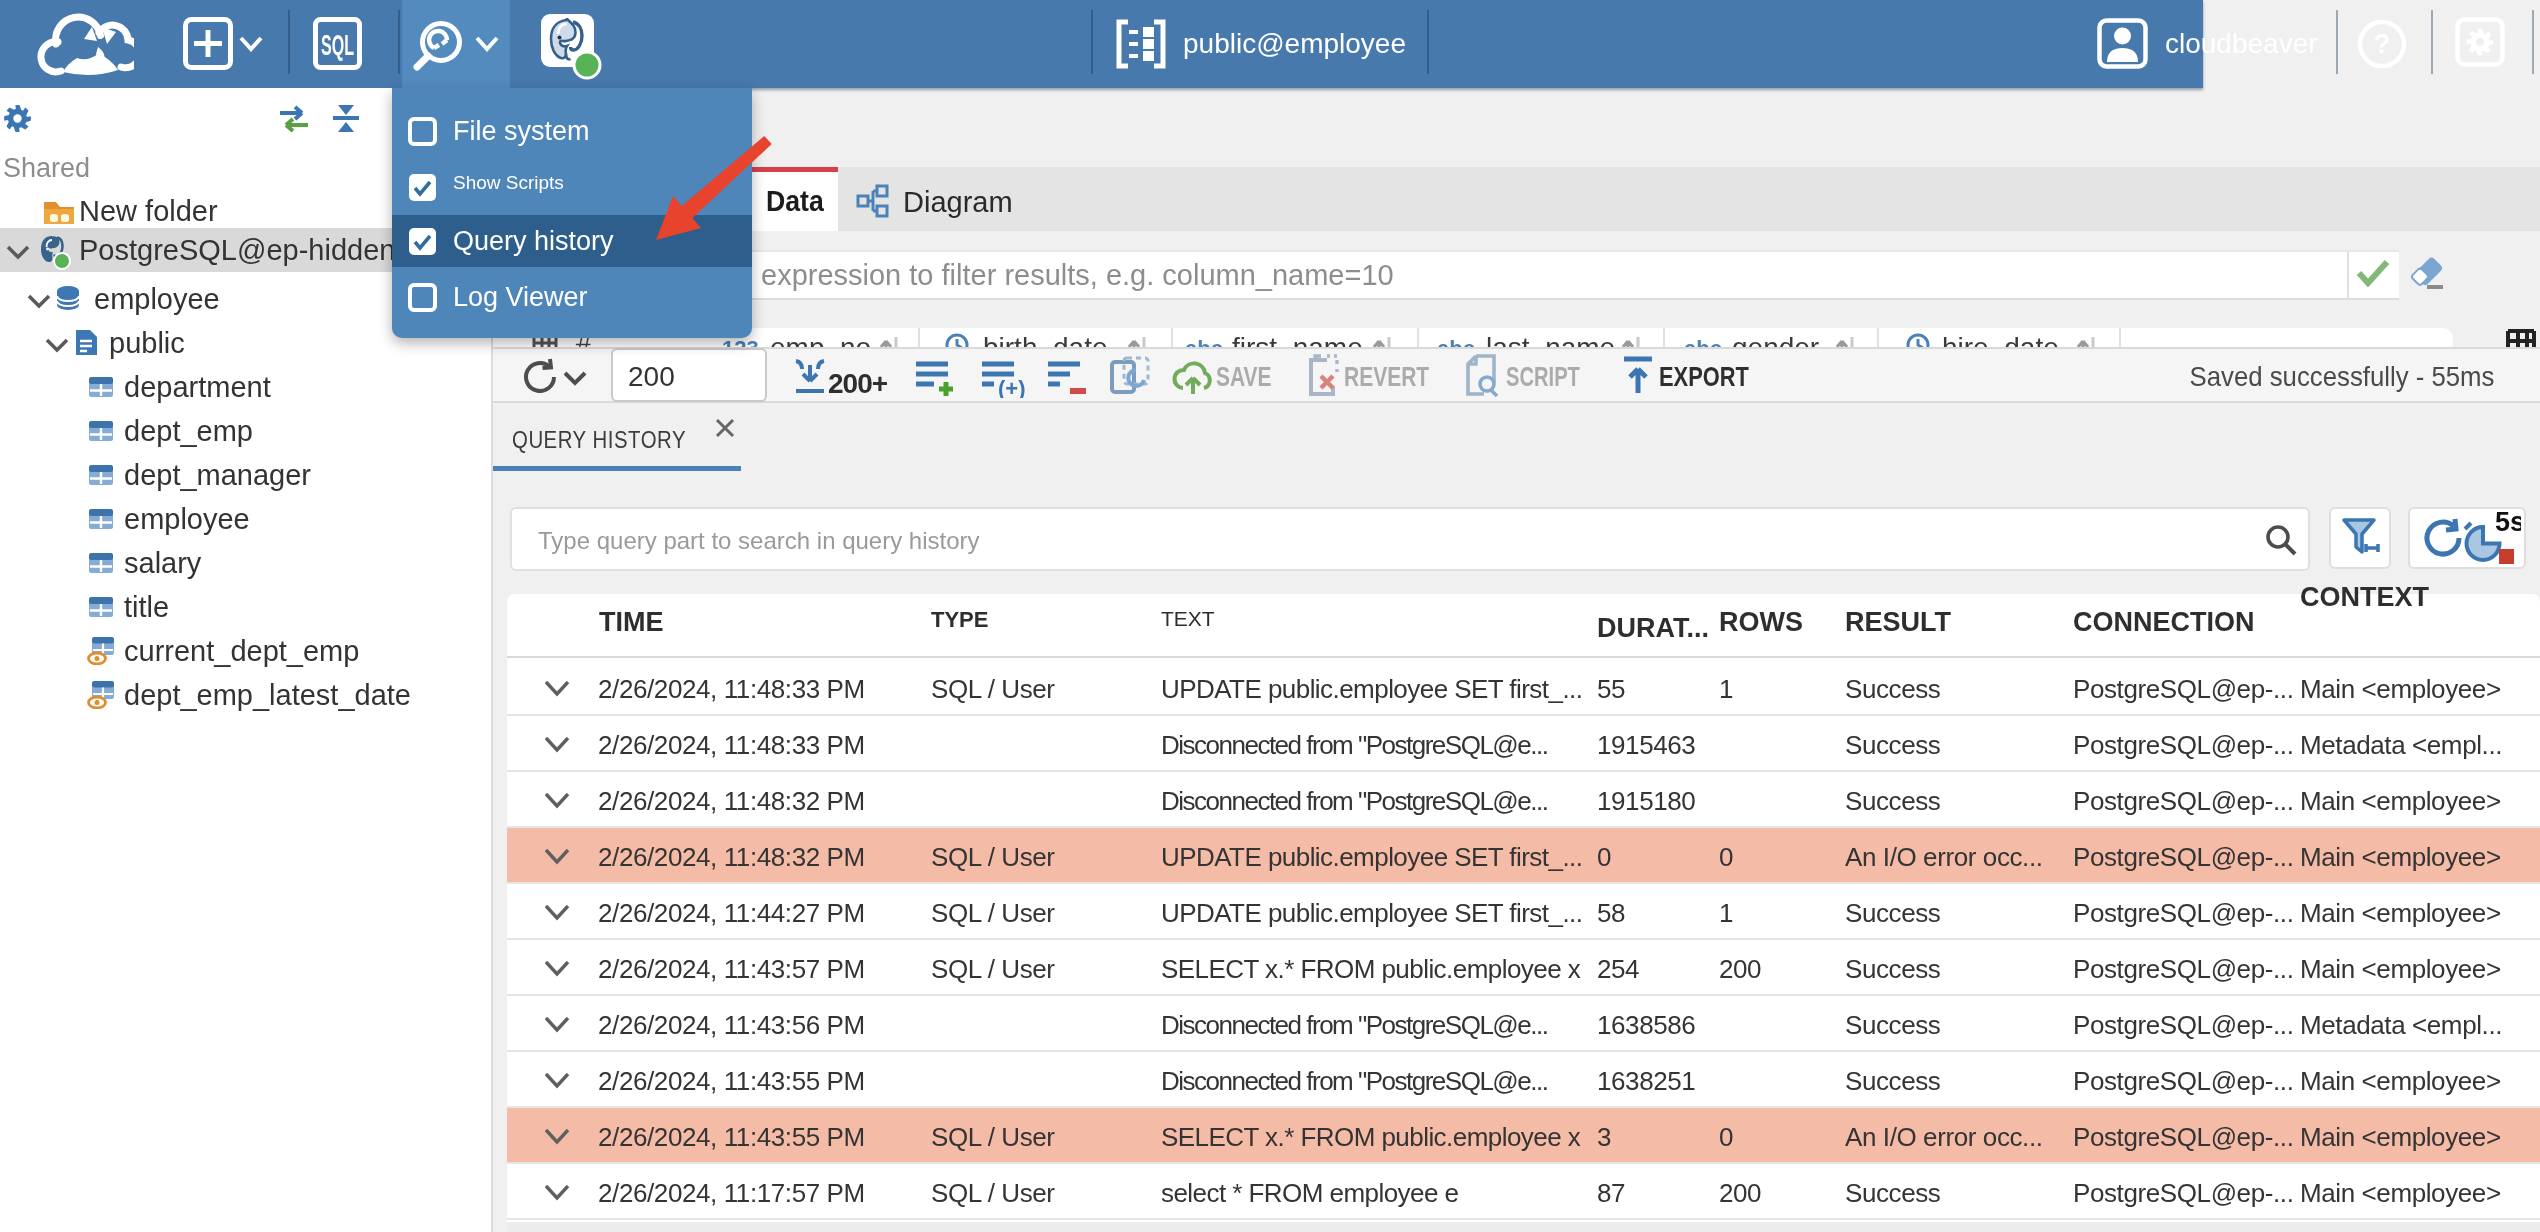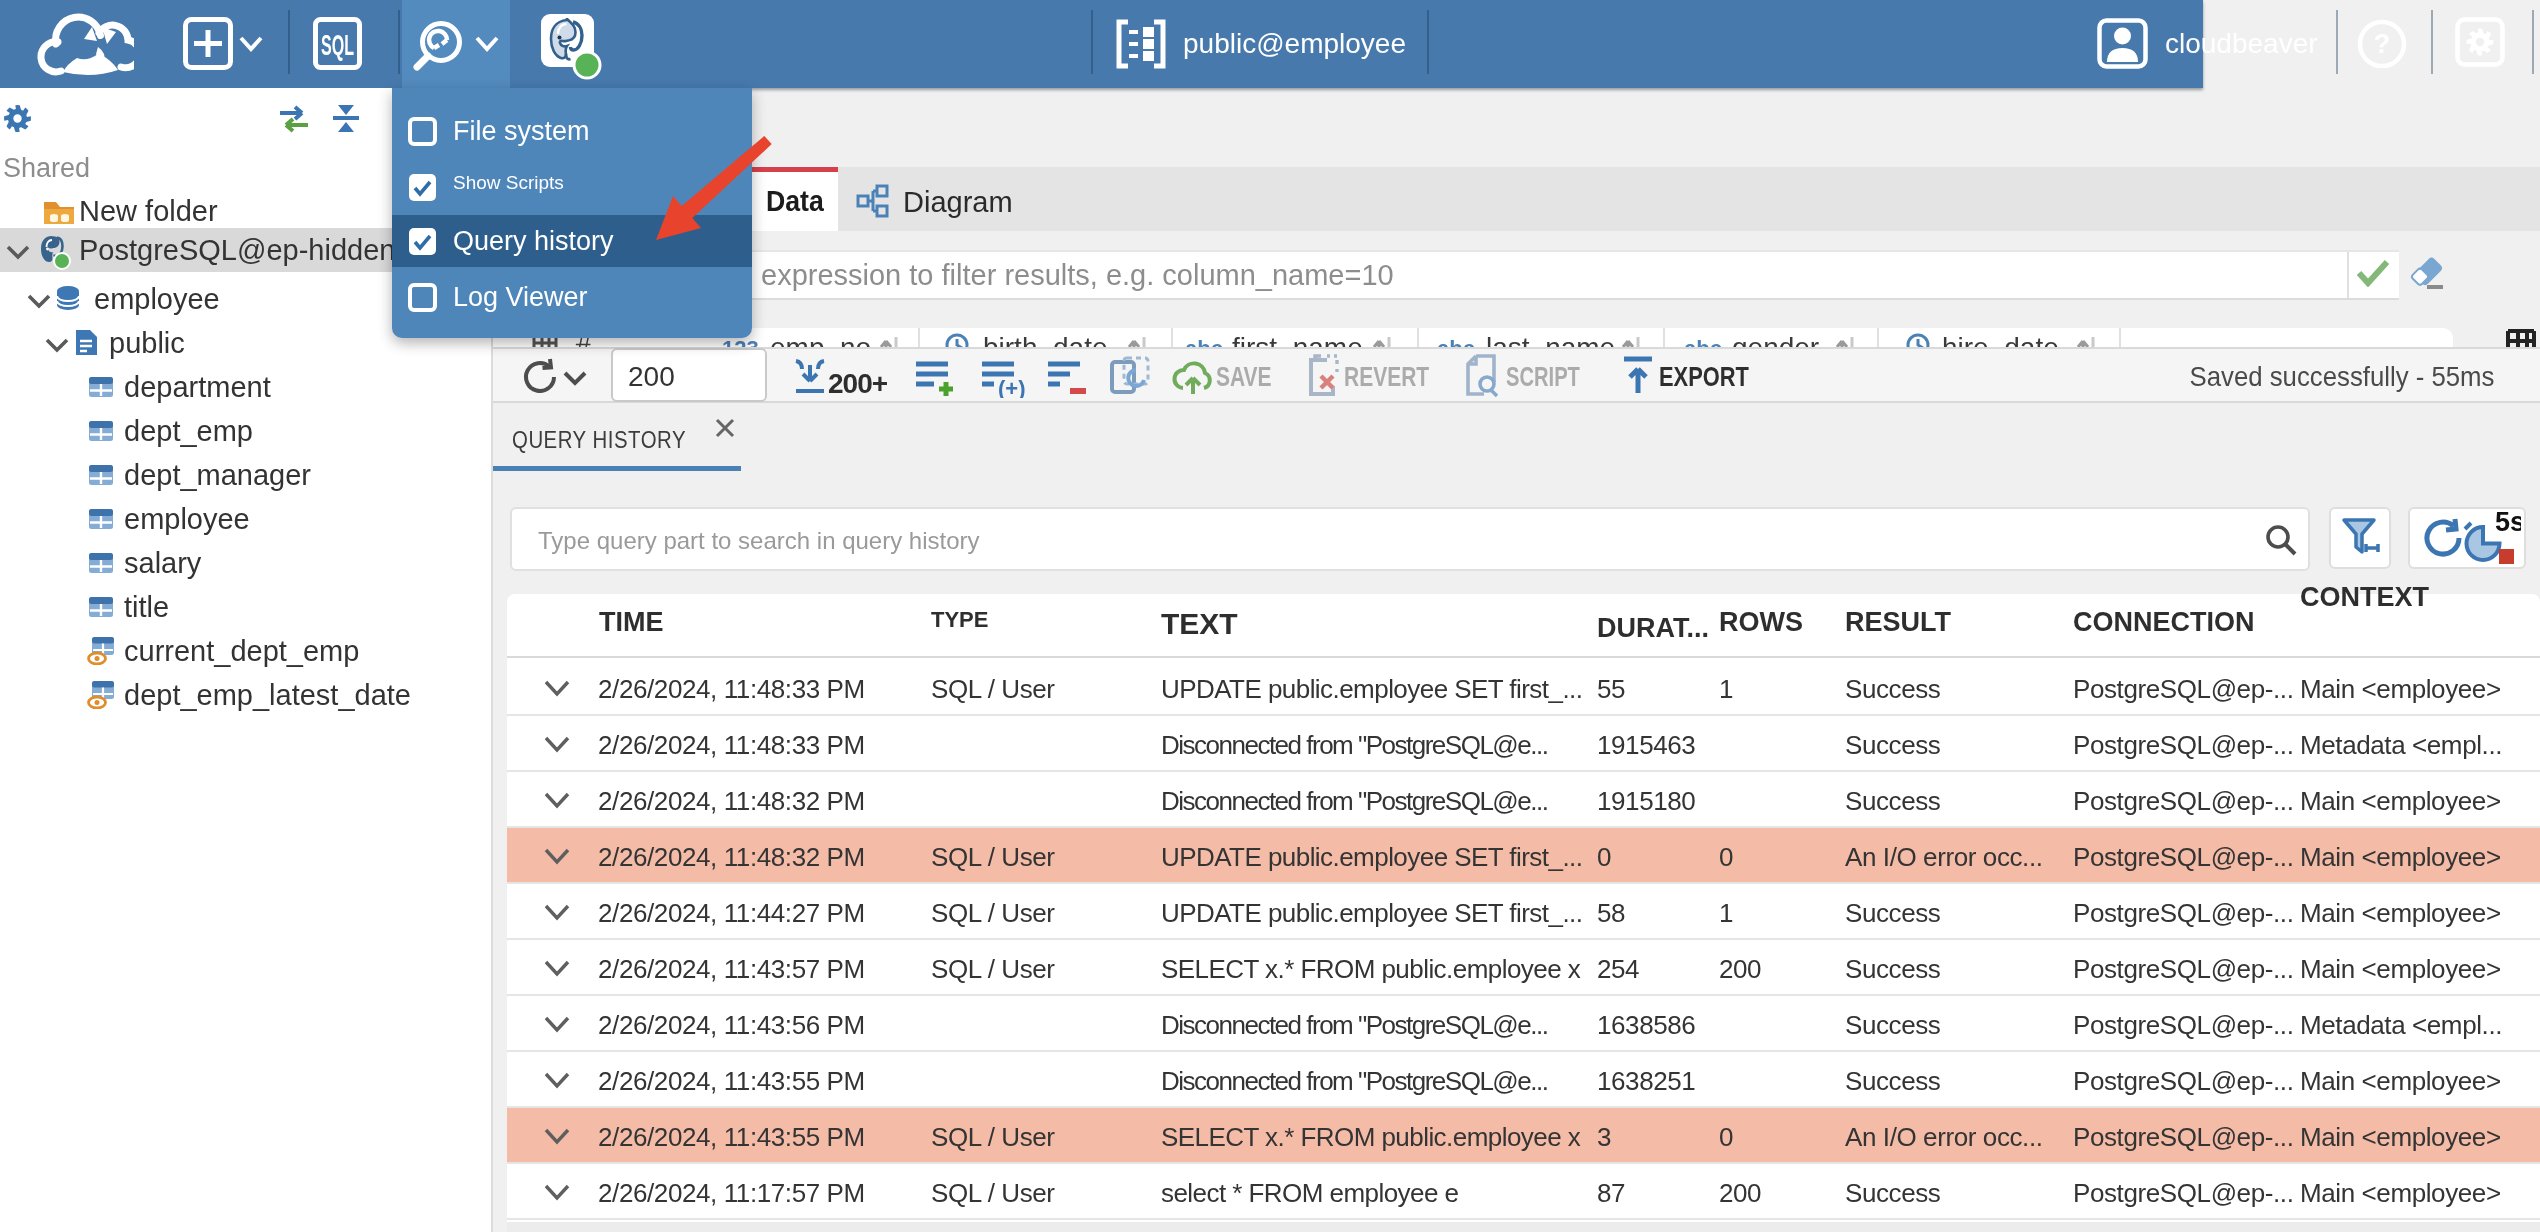--- a/index.html
+++ b/index.html
@@ -417,21 +417,21 @@
 <svg class="a" style="left:2459px;top:511px;" width="62" height="58" viewBox="0 0 62 58">
  <path d="M12 12 l-6 6" stroke="#3c76b2" stroke-width="4"></path>
  <path d="M24 16 a16.5 16.5 0 1 0 16.5 16.5 l-16.5 0 z" fill="#a9c6e2" stroke="#3c76b2" stroke-width="4"></path>
  <rect x="40" y="38" width="15" height="15" fill="#c63d2e"></rect>
  <text x="36" y="20" font-size="27" font-weight="bold" fill="#111" font-family="Liberation Sans">5s</text>
 </svg>
 
 <div class="a" style="left:507px;top:594px;width:2033px;height:638px;background:#fff;border-radius:8px 8px 0 0;"></div>
 <div class="a nw" style="left:599px;top:607px;font-size:27px;font-weight:bold;color:#2e2e2e;">TIME</div>
 <div class="a nw" style="left:931px;top:607px;font-size:22px;font-weight:bold;color:#2e2e2e;">TYPE</div>
-<div class="a nw" style="left:1161px;top:607px;font-size:30px;font-weight:bold;color:#2e2e2e;">TEXT</div>
+<div class="a nw" style="left:1161px;top:607px;font-size:21px;font-weight:normal;color:#2e2e2e;">TEXT</div>
 <div class="a nw" style="left:1597px;top:607px;font-size:27px;font-weight:bold;color:#2e2e2e;margin-top:6px;">DURAT...</div>
 <div class="a nw" style="left:1719px;top:607px;font-size:27px;font-weight:bold;color:#2e2e2e;">ROWS</div>
 <div class="a nw" style="left:1845px;top:607px;font-size:27px;font-weight:bold;color:#2e2e2e;">RESULT</div>
 <div class="a nw" style="left:2073px;top:607px;font-size:27px;font-weight:bold;color:#2e2e2e;">CONNECTION</div>
 <div class="a nw" style="left:2300px;top:582px;font-size:27px;font-weight:bold;color:#2e2e2e;">CONTEXT</div>
 <div class="a" style="left:507px;top:656px;width:2033px;height:2px;background:#d9d9d9;"></div>
 <div class="row" style="top:660px;height:56px;">
     <div class="a" style="left:507px;top:0;width:2033px;height:54px;"></div>
  <svg class="a" style="left:543px;top:19px;" width="28" height="20" viewBox="0 0 28 20">
       <path d="M3 3 l11 12 11 -12" fill="none" stroke="#5f5f5f" stroke-width="3.4"></path>

